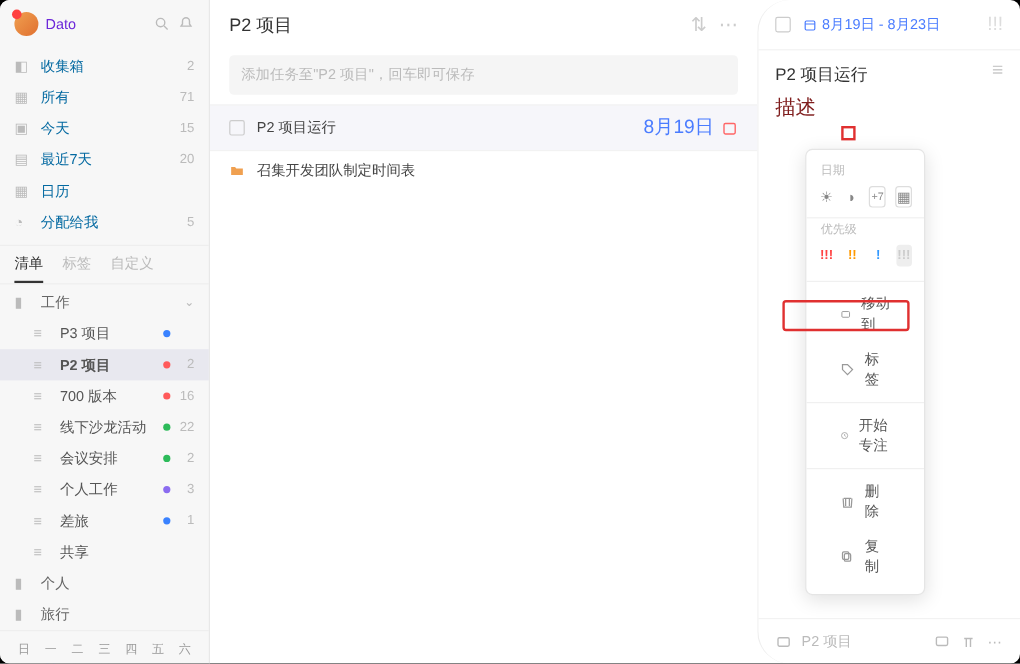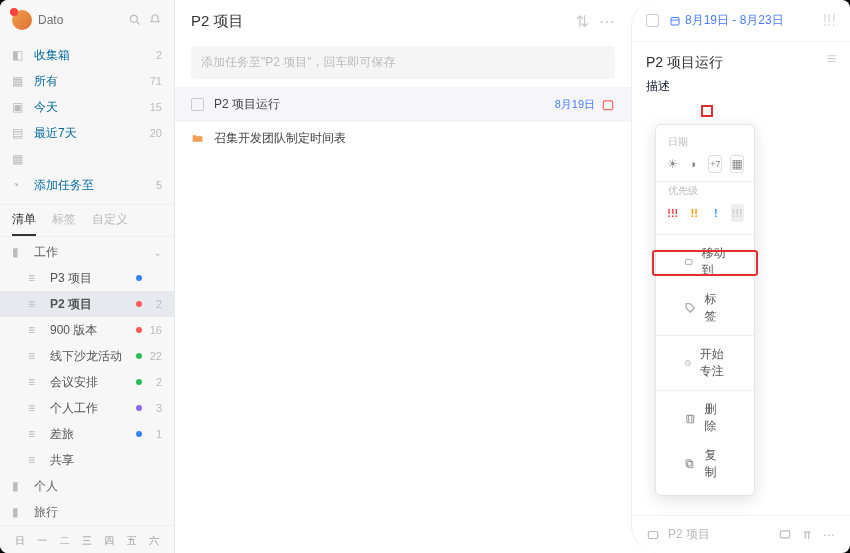--- a/index.html
+++ b/index.html
@@ -2,21 +2,21 @@
 <html><head>
 <meta charset="utf-8">
 <style>
 *{box-sizing:border-box;margin:0;padding:0;font-family:-apple-system,BlinkMacSystemFont,"Segoe UI",sans-serif;}
 body{background:#000;display:flex;justify-content:center;align-items:center;min-height:100vh;}
 .window{width:850px;height:553px;background:#fff;border-radius:8px;overflow:hidden;display:flex;position:relative;box-shadow:0 4px 20px rgba(0,0,0,.3);}
 .sidebar{width:175px;background:#f7f7f7;border-right:1px solid #e8e8e8;display:flex;flex-direction:column;font-size:12px;color:#333;}
 .sb-header{display:flex;align-items:center;padding:10px 12px;height:42px;}
 .sb-avatar{width:20px;height:20px;border-radius:50%;background:linear-gradient(135deg,#f0a050,#e07030);margin-right:6px;position:relative;}
 .sb-avatar::before{content:'';position:absolute;top:-2px;left:-2px;width:8px;height:8px;border-radius:50%;background:#ff4040;}
-.sb-name{flex:1;color:#737373;}
+.sb-name{flex:1;color:#6d28d9;}
 .sb-icon{color:#bbb;margin-left:6px;cursor:pointer;width:14px;height:14px;}
 .nav-list{padding:2px 0;}
 .nav-item{display:flex;align-items:center;padding:4px 12px;height:26px;cursor:pointer;color:#666;}
 .nav-item .ni-icon{width:14px;margin-right:8px;color:#bbb;display:flex;align-items:center;}
 .nav-item .ni-label{flex:1;color:#0369a1;}
 .nav-item .ni-count{color:#bbb;font-size:11px;}
 .tabs{display:flex;padding:6px 12px 0;border-top:1px solid #eee;margin-top:4px;}
 .tab{font-size:12px;color:#bbb;margin-right:16px;padding-bottom:6px;cursor:pointer;}
 .tab.active{color:#333;border-bottom:2px solid #333;}
 .lists{border-top:1px solid #eee;padding-top:2px;}
@@ -37,36 +37,36 @@
 .main-header{display:flex;align-items:center;padding:10px 16px;height:42px;}
 .main-title{font-size:15px;font-weight:500;color:#333;flex:1;}
 .main-hicon{color:#ccc;margin-left:10px;cursor:pointer;}
 .task-add{margin:4px 16px 8px;background:#f5f5f5;border-radius:4px;padding:8px 10px;font-size:12px;color:#bbb;cursor:text;}
 .task-list{padding:0 0 0 0;}
 .task-row{display:flex;align-items:center;padding:8px 16px;font-size:12px;border-top:1px solid #f2f2f2;cursor:pointer;}
 .task-row.selected{background:#f6f6fa;}
 .task-check{width:13px;height:13px;border:1px solid #ccc;border-radius:2px;margin-right:10px;}
 .task-row.selected .task-label{font-weight:500;}
 .task-label{flex:1;color:#444;}
-.task-date{font-size:11px;color:#4a7cff;margin-right:6px;}
+.task-date{font-size:16px;color:#4a7cff;margin-right:6px;}
 .task-cal{width:14px;height:14px;color:#f66;}
 .task-folder{width:13px;height:13px;margin-right:10px;color:#f0a050;}
 .red-box1{position:absolute;top:105px;left:526px;width:12px;height:12px;border:2px solid #e03030;pointer-events:none;}
 .detail{width:219px;border-left:1px solid #eee;display:flex;flex-direction:column;border-radius:27px;}
 .det-header{display:flex;align-items:center;padding:10px 14px;height:42px;border-bottom:1px solid #f2f2f2;}
 .det-check{width:13px;height:13px;border:1px solid #ccc;border-radius:2px;margin-right:10px;}
 .det-date{color:#4a7cff;font-size:12px;cursor:pointer;display:flex;align-items:center;gap:4px;}
 .det-priority{margin-left:auto;color:#ddd;cursor:pointer;}
 .det-title{padding:12px 14px 4px;font-size:14px;font-weight:500;color:#333;}
-.det-desc{padding:2px 14px;font-size:12px;color:#0f172a;}
+.det-desc{padding:2px 14px;font-size:17px;color:#7f1d1d;}
 .det-toolbar{margin-left:auto;}
 .det-footer{margin-top:auto;border-top:1px solid #f2f2f2;padding:10px 14px;display:flex;align-items:center;color:#bbb;font-size:12px;gap:8px;}
 .det-footer .spacer{flex:1;}
 .det-footer svg,.det-footer .fi{width:14px;height:14px;cursor:pointer;}
-.context-menu{position:absolute;top:124px;left:480px;width:100px;background:#fff;border:1px solid #e5e5e5;border-radius:6px;box-shadow:0 4px 16px rgba(0,0,0,.12);padding:8px 0;z-index:10;font-size:12px;color:#555;}
+.context-menu{position:absolute;top:124px;left:496px;width:100px;background:#fff;border:1px solid #e5e5e5;border-radius:6px;box-shadow:0 4px 16px rgba(0,0,0,.12);padding:8px 0;z-index:10;font-size:12px;color:#555;}
 .cm-section-label{font-size:10px;color:#bbb;padding:2px 12px 4px;}
 .cm-icons{display:flex;gap:8px;padding:2px 10px 8px;border-bottom:1px solid #f0f0f0;}
 .cm-icons.no-border{border-bottom:none;}
 .cm-ic{width:18px;height:18px;display:flex;align-items:center;justify-content:center;color:#888;cursor:pointer;border-radius:3px;}
 .cm-ic.boxed{border:1px solid #ddd;}
 .cm-ic.gray{background:#eee;}
 .cm-pri{font-weight:bold;font-size:11px;}
 .cm-row{display:flex;align-items:center;padding:6px 28px;cursor:pointer;gap:8px;}
 .cm-row .cm-ric{width:14px;height:14px;color:#999;}
 .cm-divider{height:1px;background:#f0f0f0;margin:4px 0;}
@@ -111,25 +111,26 @@
           <span class="ni-label">今天</span>
           <span class="ni-count">15</span>
         </div>
       <div class="nav-item">
           <span class="ni-icon">▤</span>
           <span class="ni-label">最近7天</span>
           <span class="ni-count">20</span>
         </div>
       <div class="nav-item">
           <span class="ni-icon">▦</span>
+          <span class="ni-label">日历</span>
           <span class="ni-count"></span>
         </div>
       <div class="nav-item">
           <span class="ni-icon">◔</span>
-          <span class="ni-label">添加任务至</span>
+          <span class="ni-label">分配给我</span>
           <span class="ni-count">5</span>
         </div>
     </div>
 
     <div class="tabs">
       <span class="tab active">清单</span>
       <span class="tab">标签</span>
       <span class="tab">自定义</span>
     </div>
 
@@ -147,21 +148,21 @@
             <span class="li-count"></span>
           </div>
           <div class="list-item selected">
             <span class="li-icon">≡</span>
             <span class="li-label" style="font-weight:600">P2 项目</span>
             <span class="li-dot" style="background:#ff5a5a"></span>
             <span class="li-count">2</span>
           </div>
           <div class="list-item">
             <span class="li-icon">≡</span>
-            <span class="li-label" style="">900 版本</span>
+            <span class="li-label" style="">700 版本</span>
             <span class="li-dot" style="background:#ff5a5a"></span>
             <span class="li-count">16</span>
           </div>
           <div class="list-item">
             <span class="li-icon">≡</span>
             <span class="li-label" style="">线下沙龙活动</span>
             <span class="li-dot" style="background:#2dbb5a"></span>
             <span class="li-count">22</span>
           </div>
           <div class="list-item">

